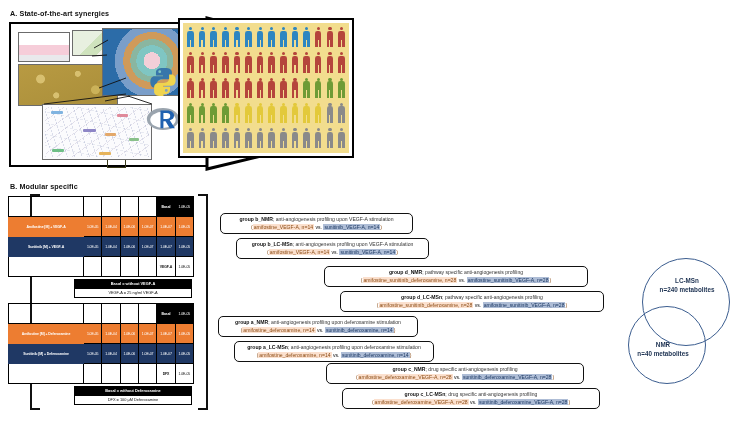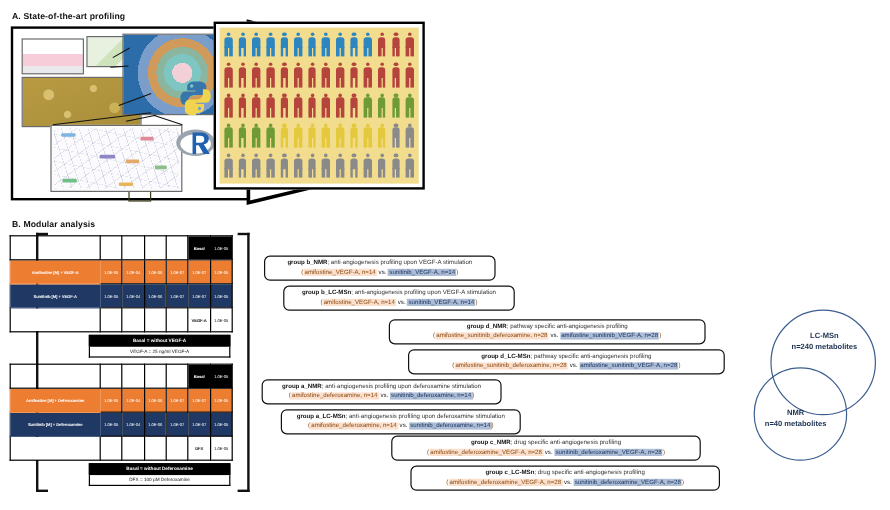--- a/index.html
+++ b/index.html
@@ -85,21 +85,21 @@
   .paren{color:#8a4a12;}
 
   
   #venn{position:absolute;left:628px;top:258px;width:110px;height:124px;}
   .vcirc{position:absolute;border:1.6px solid #3b5d8f;border-radius:50%;}
   .vtxt{position:absolute;font-size:6.3px;font-weight:bold;color:#1b3050;text-align:center;line-height:1.45;}
 </style>
 </head>
 <body>
 
-<div class="panel-title" id="panelA-title">A. State-of-the-art profiling</div>
+<div class="panel-title" id="panelA-title">A. State-of-the-art synergies</div>
 
 <div id="panelA-frame"></div>
 
 <svg id="trapezoid" viewBox="0 0 58 155">
   <polygon points="2,2 56,16 56,140 2,153" fill="#ffffff" stroke="#000" stroke-width="3"></polygon>
 </svg>
 
 <div class="lab-img" id="img-plate"></div>
 <div class="lab-img" id="img-inset"></div>
 <div class="lab-img" id="img-soil">
@@ -564,21 +564,21 @@
         <div class="person" style="color: rgb(138, 138, 138);">
           <i></i>
           <b></b>
           <u></u>
           <s></s>
         </div>
       </div>
     </div>
 </div>
 
-<div class="panel-title" id="panelB-title">B. Modular analysis</div>
+<div class="panel-title" id="panelB-title">B. Modular specific</div>
 
 <div class="bracket left" style="left:30px;top:194px;height:216px;"></div>
 <div class="bracket right" style="left:198px;top:194px;height:216px;"></div>
 
 <table class="dt" id="tbl0" style="left:8px;top:196px;width:186px;">
     <tbody>
       <tr>
         <td class="nb" style="width:72px"></td>
         <td class="blank"></td>
         <td class="blank"></td>

